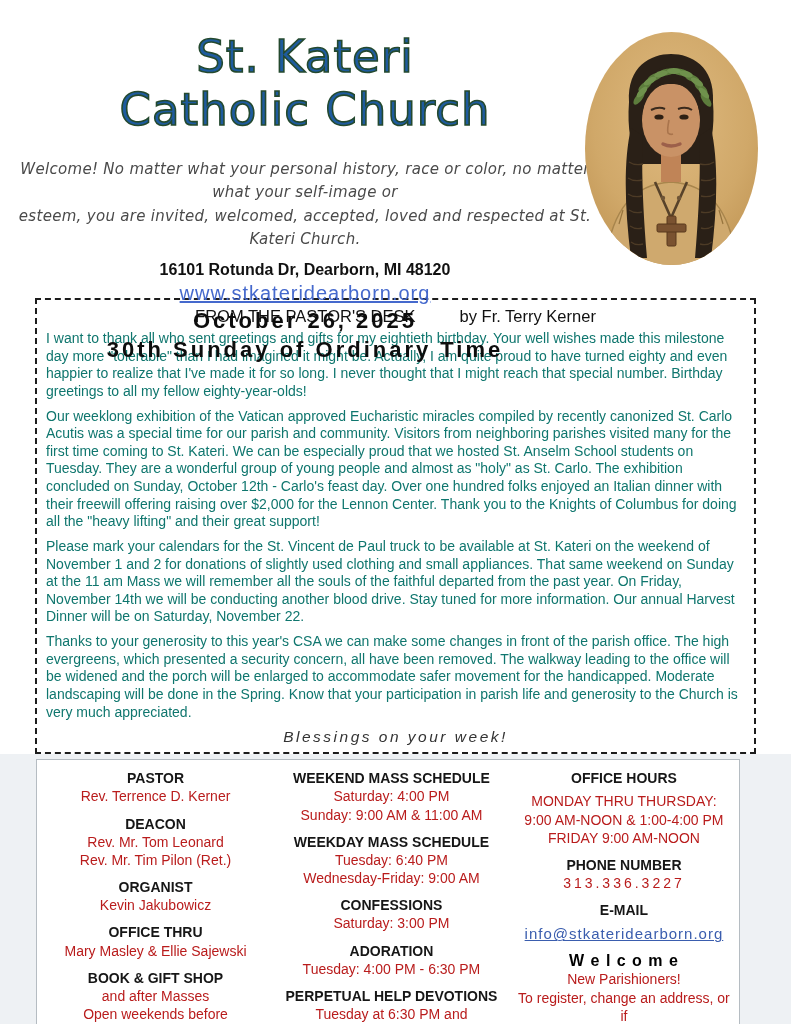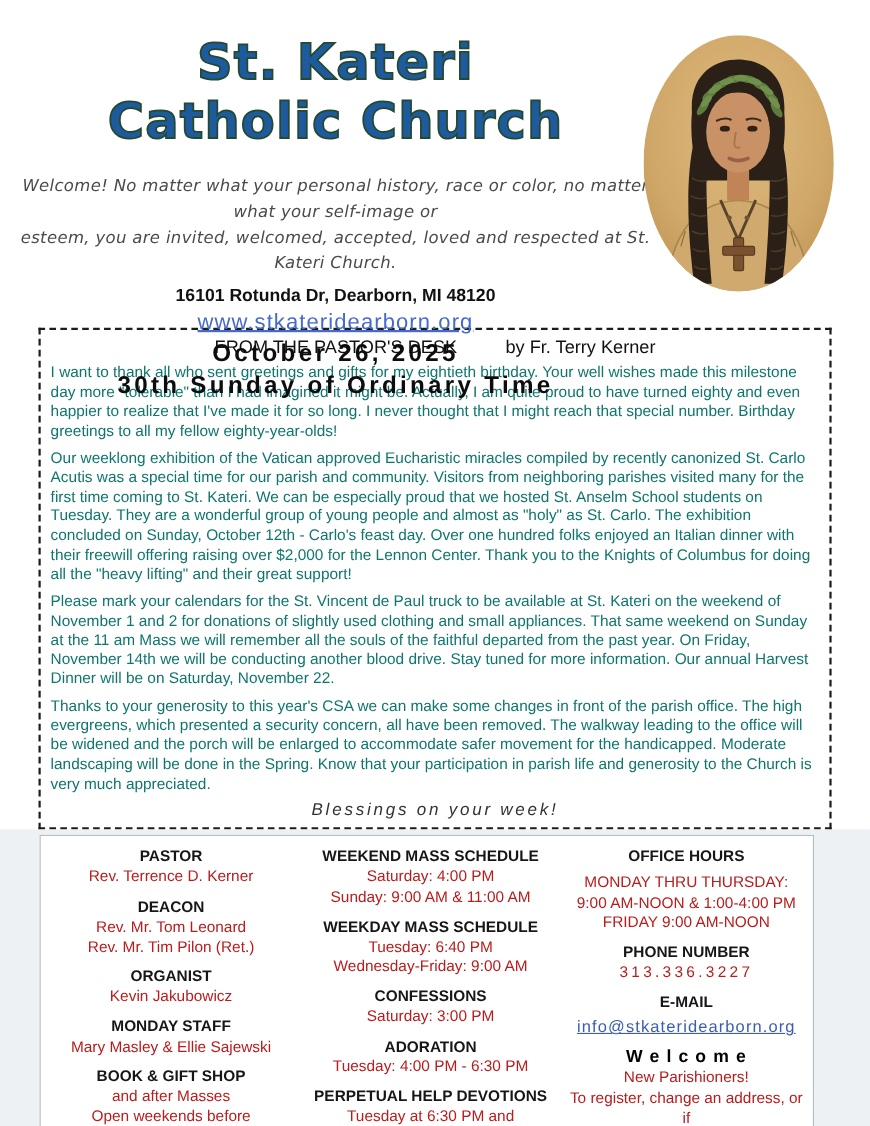--- a/index.html
+++ b/index.html
@@ -21,21 +21,21 @@
     height: 298px;
     padding-top: 30px;
     flex: 0 0 auto;
   }
   .header-left {
     width: 610px;
     text-align: center;
   }
   .church-title {
     font-family: "DejaVu Sans", sans-serif;
-    font-weight: bold;
+    font-weight: normal;
     font-size: 45px;
     line-height: 1.18;
     color: #1e5b9e;
     -webkit-text-stroke: 1.6px #24492e;
     letter-spacing: 1px;
   }
   .welcome-script {
     margin-top: 22px;
     font-family: "DejaVu Sans", sans-serif;
     font-style: italic;
@@ -288,21 +288,21 @@
         <div class="f-section">
           <div class="f-head">DEACON</div>
           <div class="f-line">Rev. Mr. Tom Leonard</div>
           <div class="f-line">Rev. Mr. Tim Pilon (Ret.)</div>
         </div>
         <div class="f-section">
           <div class="f-head">ORGANIST</div>
           <div class="f-line">Kevin Jakubowicz</div>
         </div>
         <div class="f-section">
-          <div class="f-head">MONDAY STAFF</div>
+          <div class="f-head">OFFICE THRU</div>
           <div class="f-line">Mary Masley &amp; Ellie Sajewski</div>
         </div>
         <div class="f-section">
           <div class="f-head">BOOK &amp; GIFT SHOP</div>
           <div class="f-line">and after Masses</div>
           <div class="f-line">Open weekends before</div>
         </div>
       </div>
 
       <div class="footer-col col-schedule">

